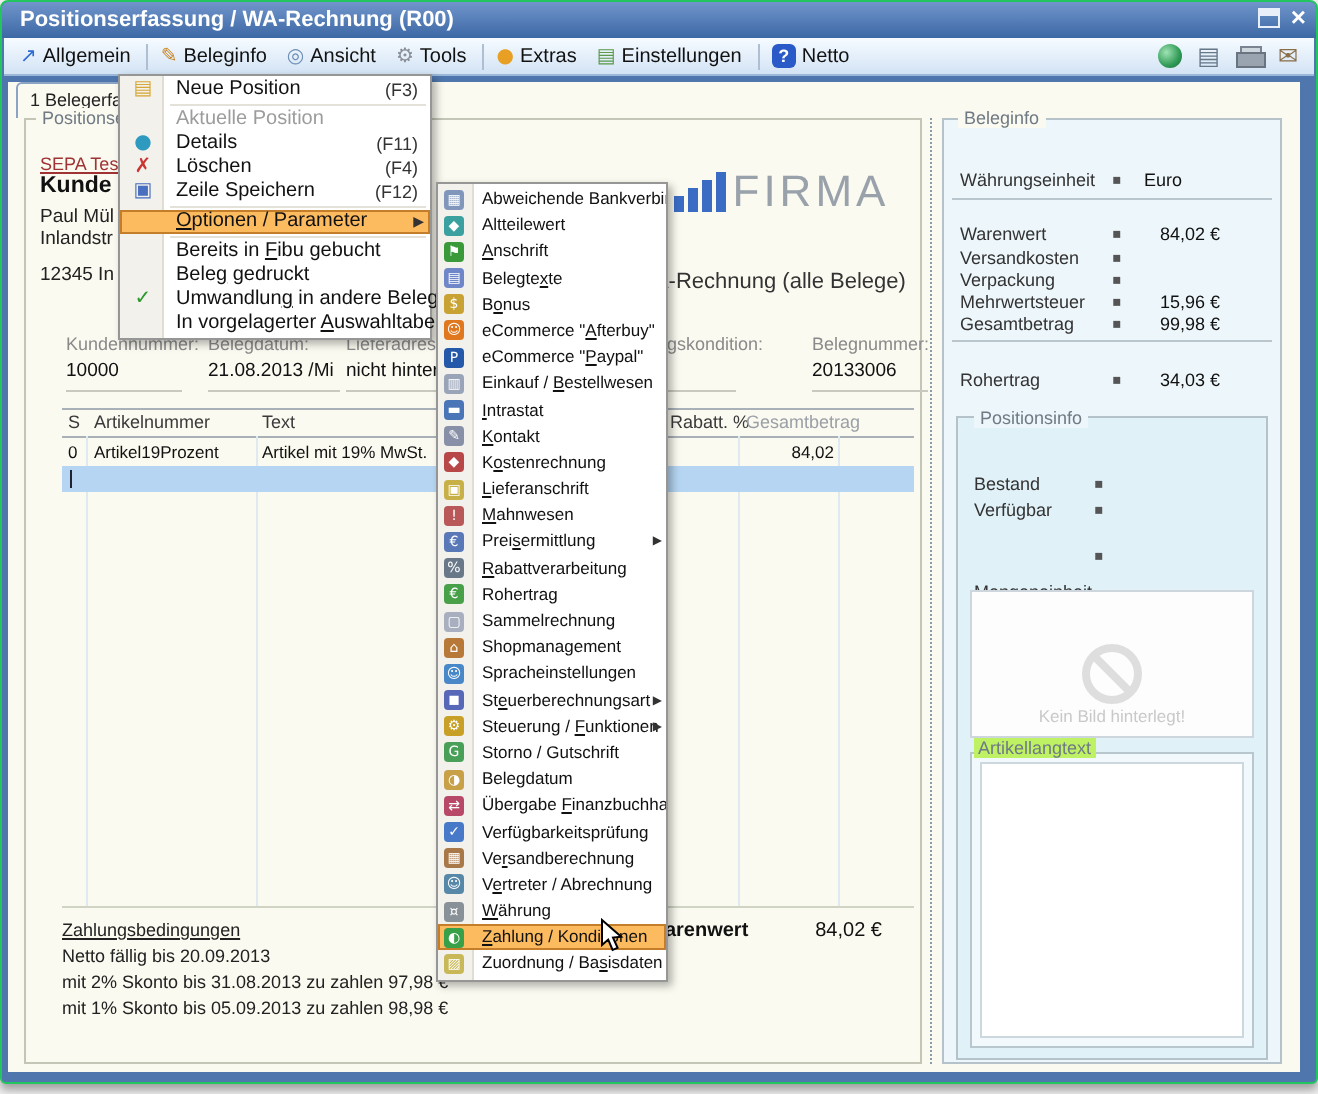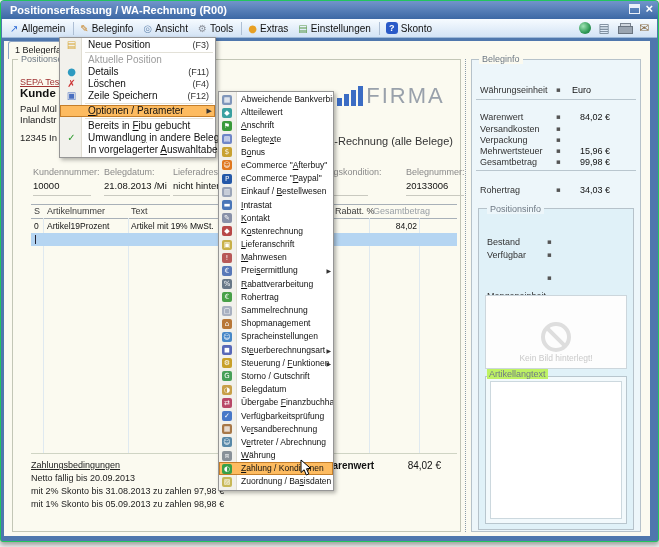--- a/index.html
+++ b/index.html
@@ -131,21 +131,21 @@
             <span class="g" style="color: rgb(232, 160, 36);">●</span>
             <span>Extras</span>
           </span>
           <span class="tb-item">
             <span class="g" style="color: rgb(90, 154, 74);">▤</span>
             <span>Einstellungen</span>
           </span>
           <span class="tb-sep"></span>
           <span class="tb-item">
             <span class="chip-help">?</span>
-            <span>Skonto</span>
+            <span>Netto</span>
           </span>
         </span>
       <span class="tb-right" id="tbRight">
           <span class="globe"></span>
           <span class="g" style="font-size: 12px; color: rgb(102, 119, 136);">▤</span>
           <span class="mini-printer"></span>
           <span class="g" style="font-size: 12px; color: rgb(138, 111, 74);">✉</span>
         </span>
     </div>
 
@@ -281,20 +281,21 @@
           <div class="mi"><span class="ic g" style="color: rgb(216, 168, 56);">▤</span><span>Neue Position</span><span class="sc">(F3)</span></div>
           <div class="msep"></div>
           <div class="mi disabled"><span>Aktuelle Position</span></div>
           <div class="mi"><span class="ic g" style="color: rgb(46, 154, 192);">●</span><span>Details</span><span class="sc">(F11)</span></div>
           <div class="mi"><span class="ic g" style="color: rgb(204, 51, 51);">✗</span><span>Löschen</span><span class="sc">(F4)</span></div>
           <div class="mi"><span class="ic g" style="color: rgb(74, 111, 192);">▣</span><span>Zeile Speichern</span><span class="sc">(F12)</span></div>
           <div class="msep"></div>
           <div class="mi hl"><span><u>O</u>ptionen / Parameter</span><span class="arr g">▶</span></div>
           <div class="msep"></div>
           <div class="mi"><span>Bereits in <u>F</u>ibu gebucht</span></div>
+          <div class="mi"><span>Bele<u>g</u> gedruckt</span></div>
           <div class="mi"><span class="ic g" style="color: rgb(42, 154, 42);">✓</span><span>Umwandlun<u>g</u> in andere Belegart möglich</span></div>
           <div class="mi"><span>In vorgelagerter <u>A</u>uswahltabelle verbergen</span></div>
         </div>
       </div>
     <div class="menu" id="menuSub">
         <div class="gutter"></div>
         <div id="menuSubItems" style="position:relative;">
           <div class="smi"><span class="chip g" style="background: rgb(128, 150, 187);">▦</span><span>Abweichende Bankverbindung</span></div>
           <div class="smi"><span class="chip g" style="background: rgb(58, 160, 160);">◆</span><span>Altteilewert</span></div>
           <div class="smi"><span class="chip g" style="background: rgb(58, 154, 58);">⚑</span><span><u>A</u>nschrift</span></div>

